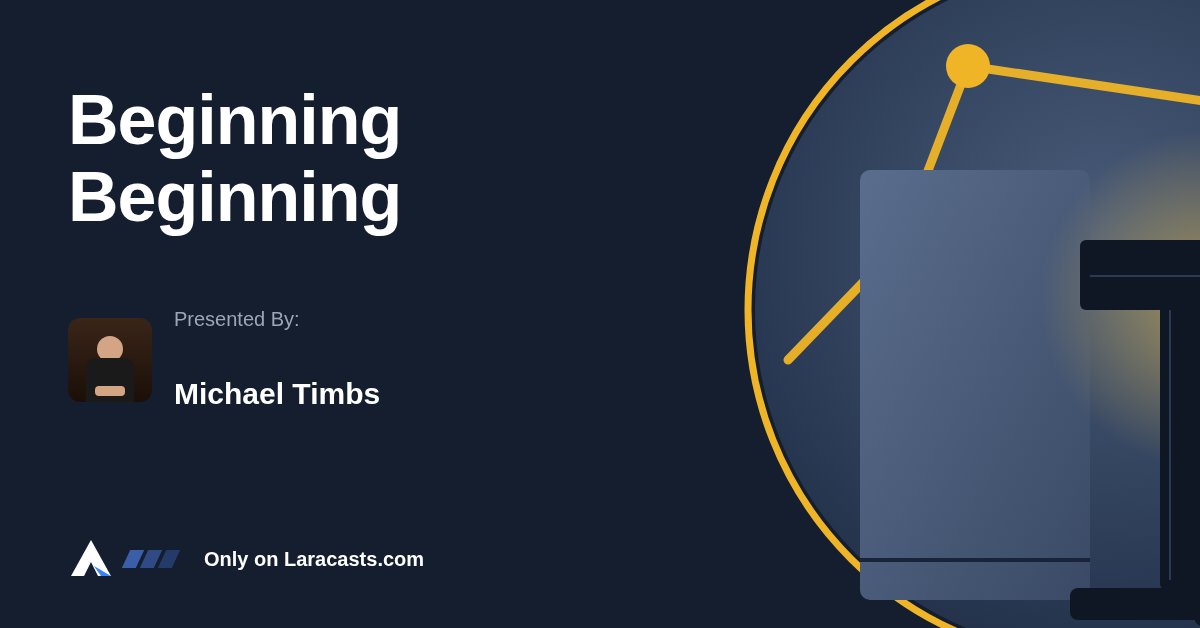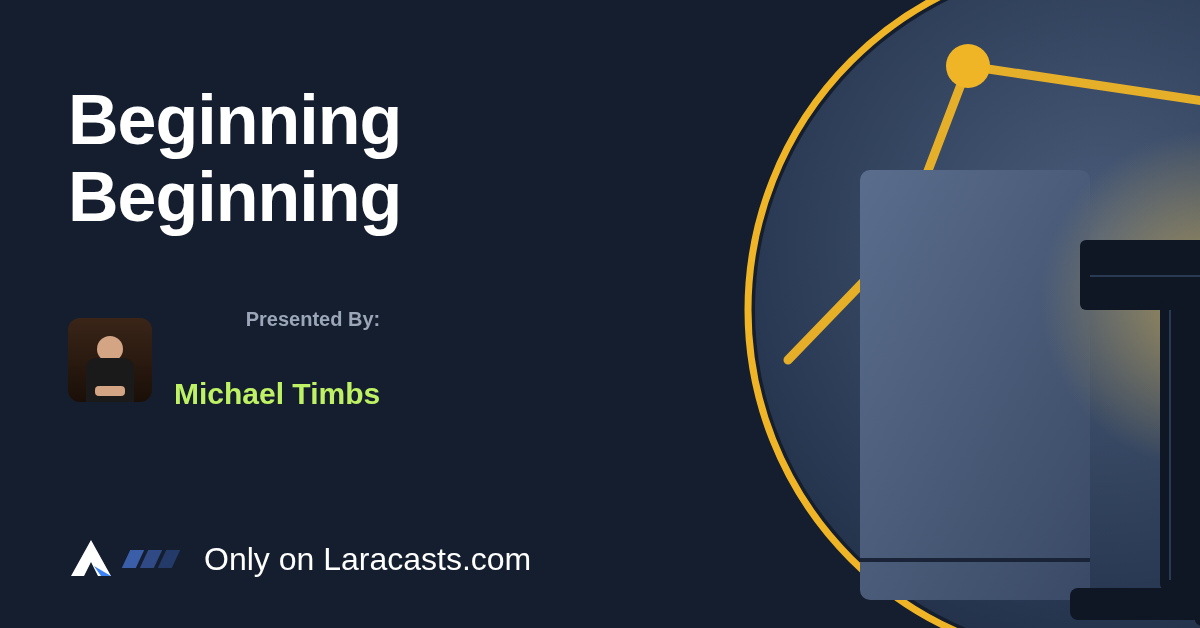--- a/index.html
+++ b/index.html
@@ -10,21 +10,20 @@
       font-family: -apple-system, BlinkMacSystemFont, "Segoe UI", Helvetica, Arial, sans-serif;
       position: relative;
       overflow: hidden;
     }
 
     .content {
       position: absolute;
       left: 68px;
       top: 82px;
       z-index: 10;
-      text-align: right;
     }
 
     .title {
       color: #ffffff;
       font-size: 70px;
       font-weight: 800;
       line-height: 1.1;
       letter-spacing: -1px;
     }
 
@@ -74,24 +73,24 @@
       height: 10px;
       background: #d4a585;
       border-radius: 4px;
       z-index: 2;
     }
 
     .presenter-info { display: flex; flex-direction: column; gap: 6px; }
     .presented-by {
       color: #9ba6b8;
       font-size: 20px;
-      font-weight: 700;
+      font-weight: 400;
     }
     .presenter-name {
-      color: #bef264;
+      color: #ffffff;
       font-size: 30px;
       font-weight: 600;
       margin-top: 40px;
     }
 
     .footer {
       position: absolute;
       left: 68px;
       bottom: 48px;
       display: flex;
@@ -115,22 +114,22 @@
       width: 14px;
       height: 18px;
       transform: skewX(-25deg);
     }
     .slash.s1 { background: #3b5ea8; }
     .slash.s2 { background: #2f4a84; }
     .slash.s3 { background: #243a68; }
 
     .footer-text {
       color: #ffffff;
-      font-size: 32px;
-      font-weight: 400;
+      font-size: 20px;
+      font-weight: 700;
     }
 
     
     .graphic {
       position: absolute;
       right: -210px;
       top: -60px;
       width: 680px;
       height: 780px;
       z-index: 1;

